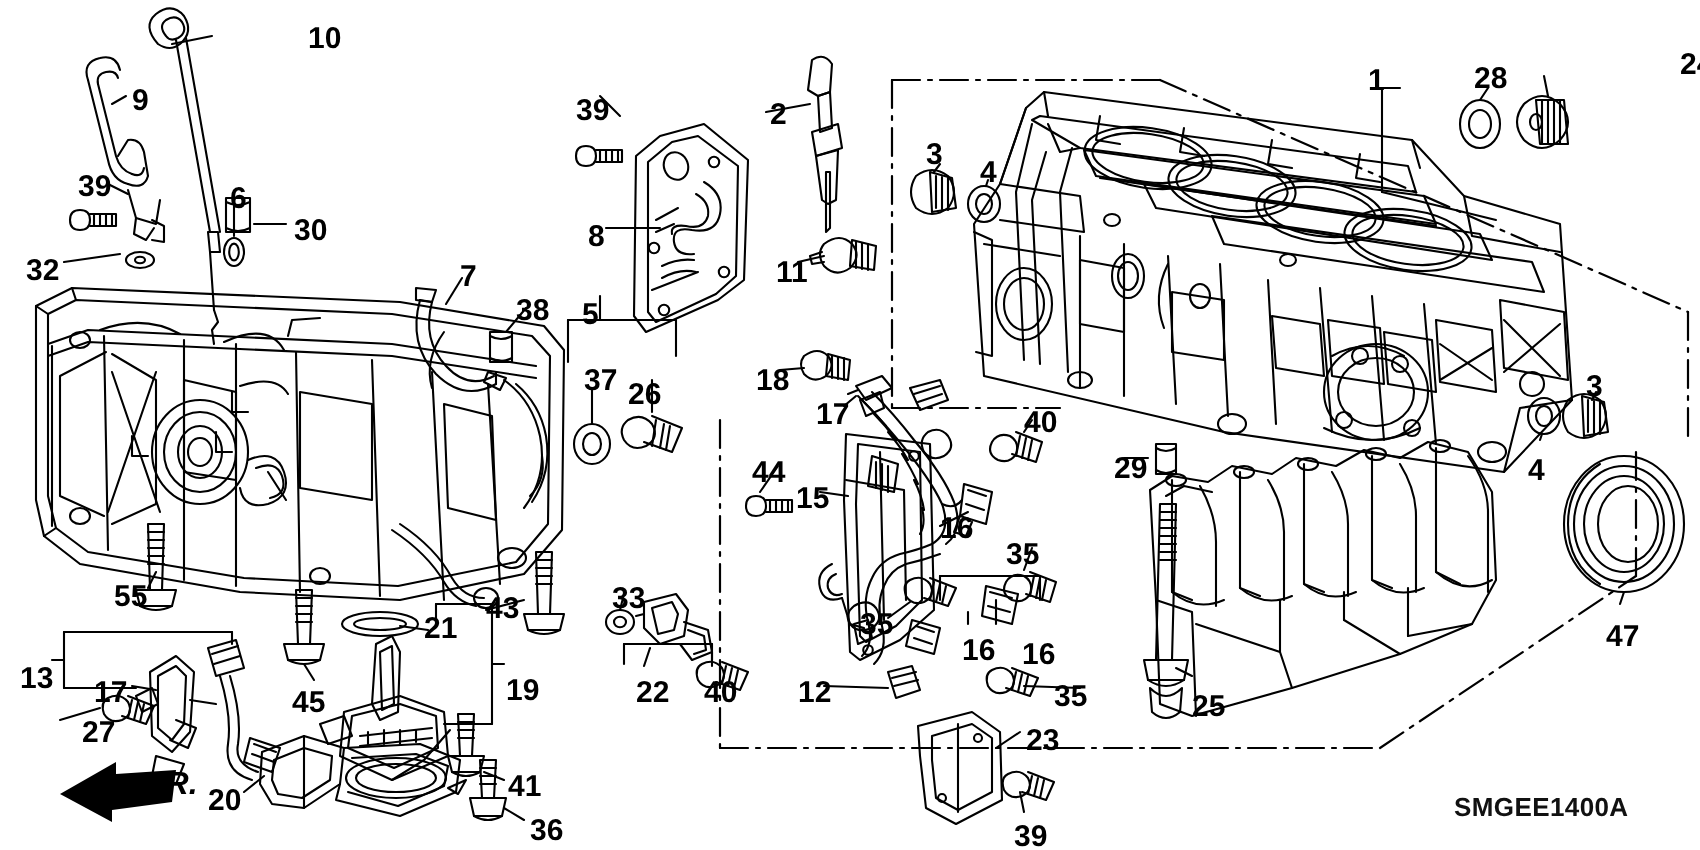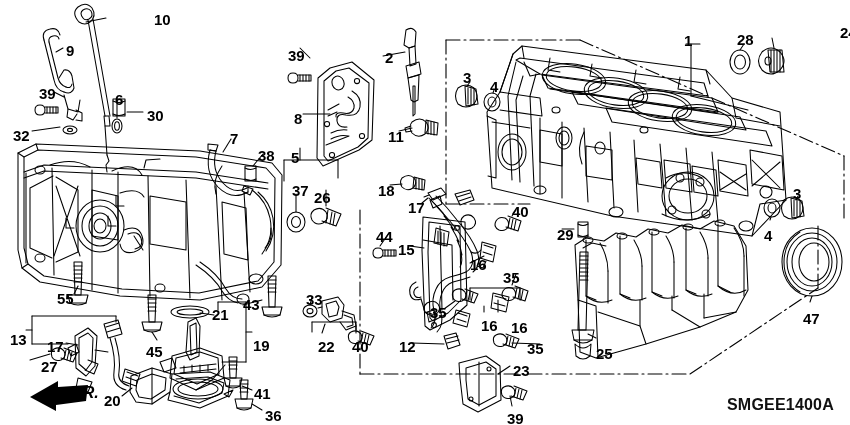--- a/index.html
+++ b/index.html
@@ -22,21 +22,21 @@
     font-size:15px;
     font-weight:700;
     color:#000000;
     line-height:1;
     white-space:nowrap;
     letter-spacing:0px;
   }
   .wm{
     position:absolute;
     font-family:"Liberation Sans", sans-serif;
-    font-size:16px;
+    font-size:13px;
     font-weight:700;
     color:#111111;
     letter-spacing:.2px;
     white-space:nowrap;
   }
   .fr{
     position:absolute;
     font-family:"Liberation Sans", sans-serif;
     font-size:16px;
     font-weight:700;

